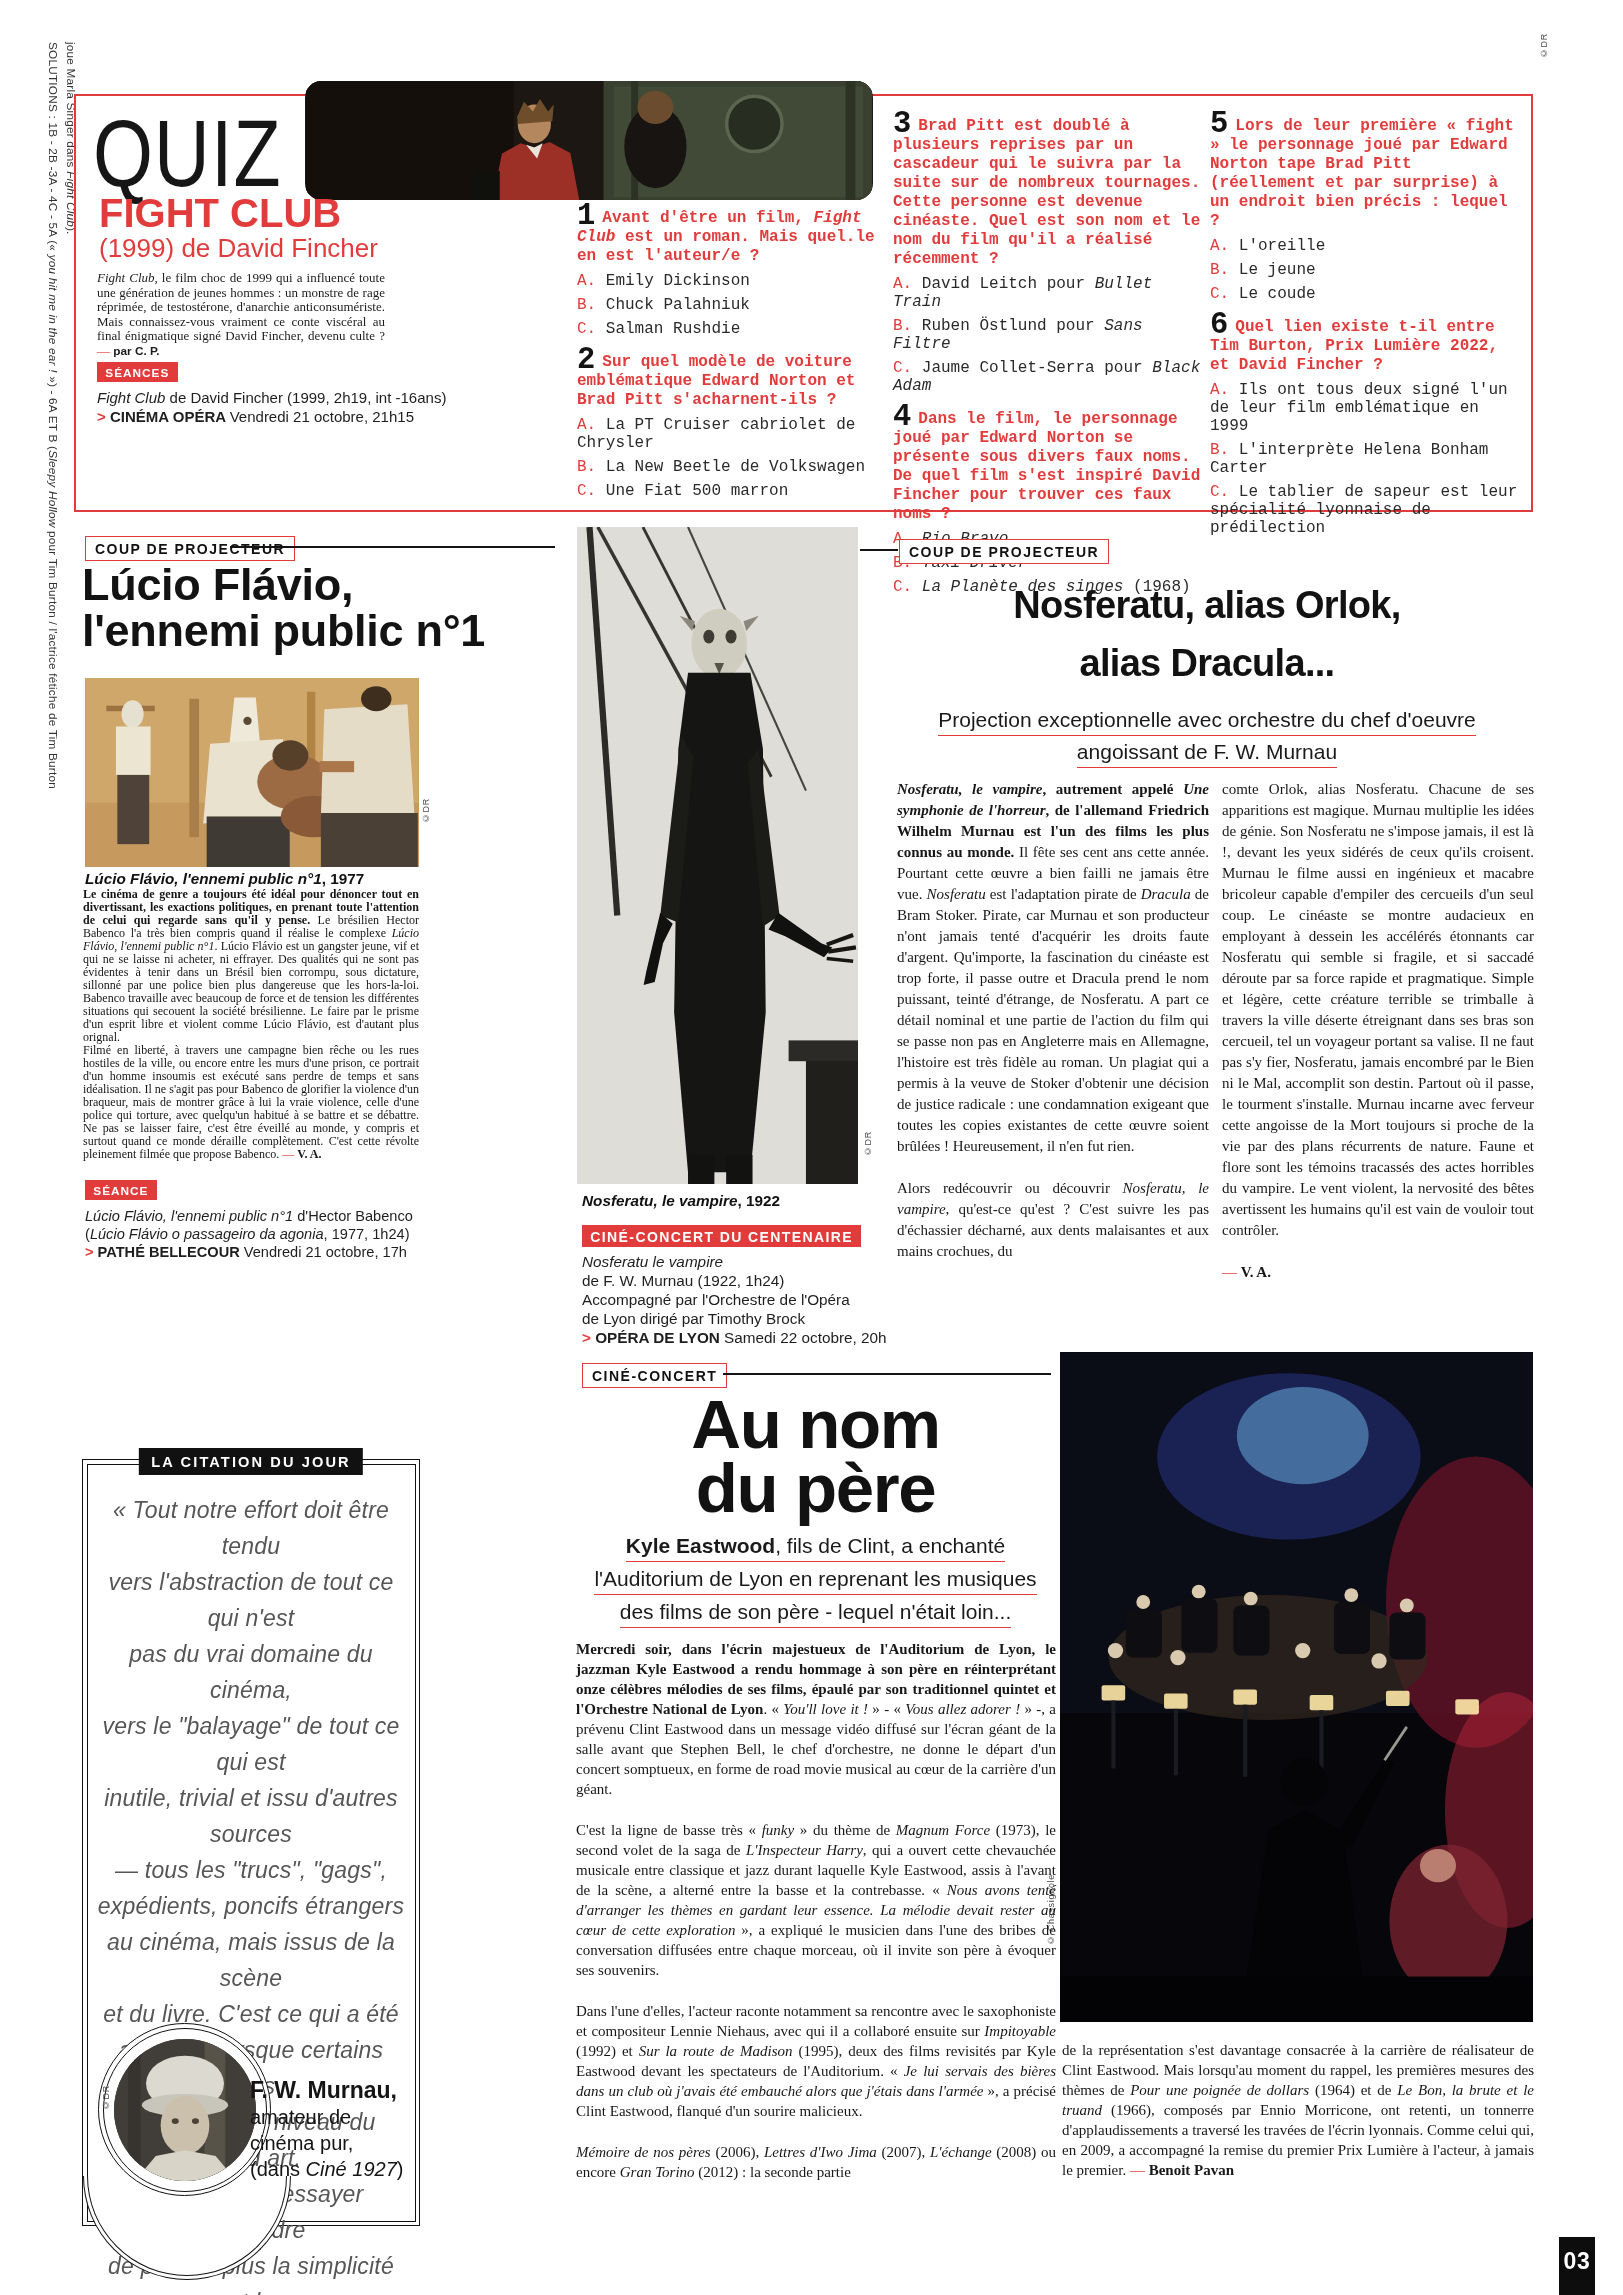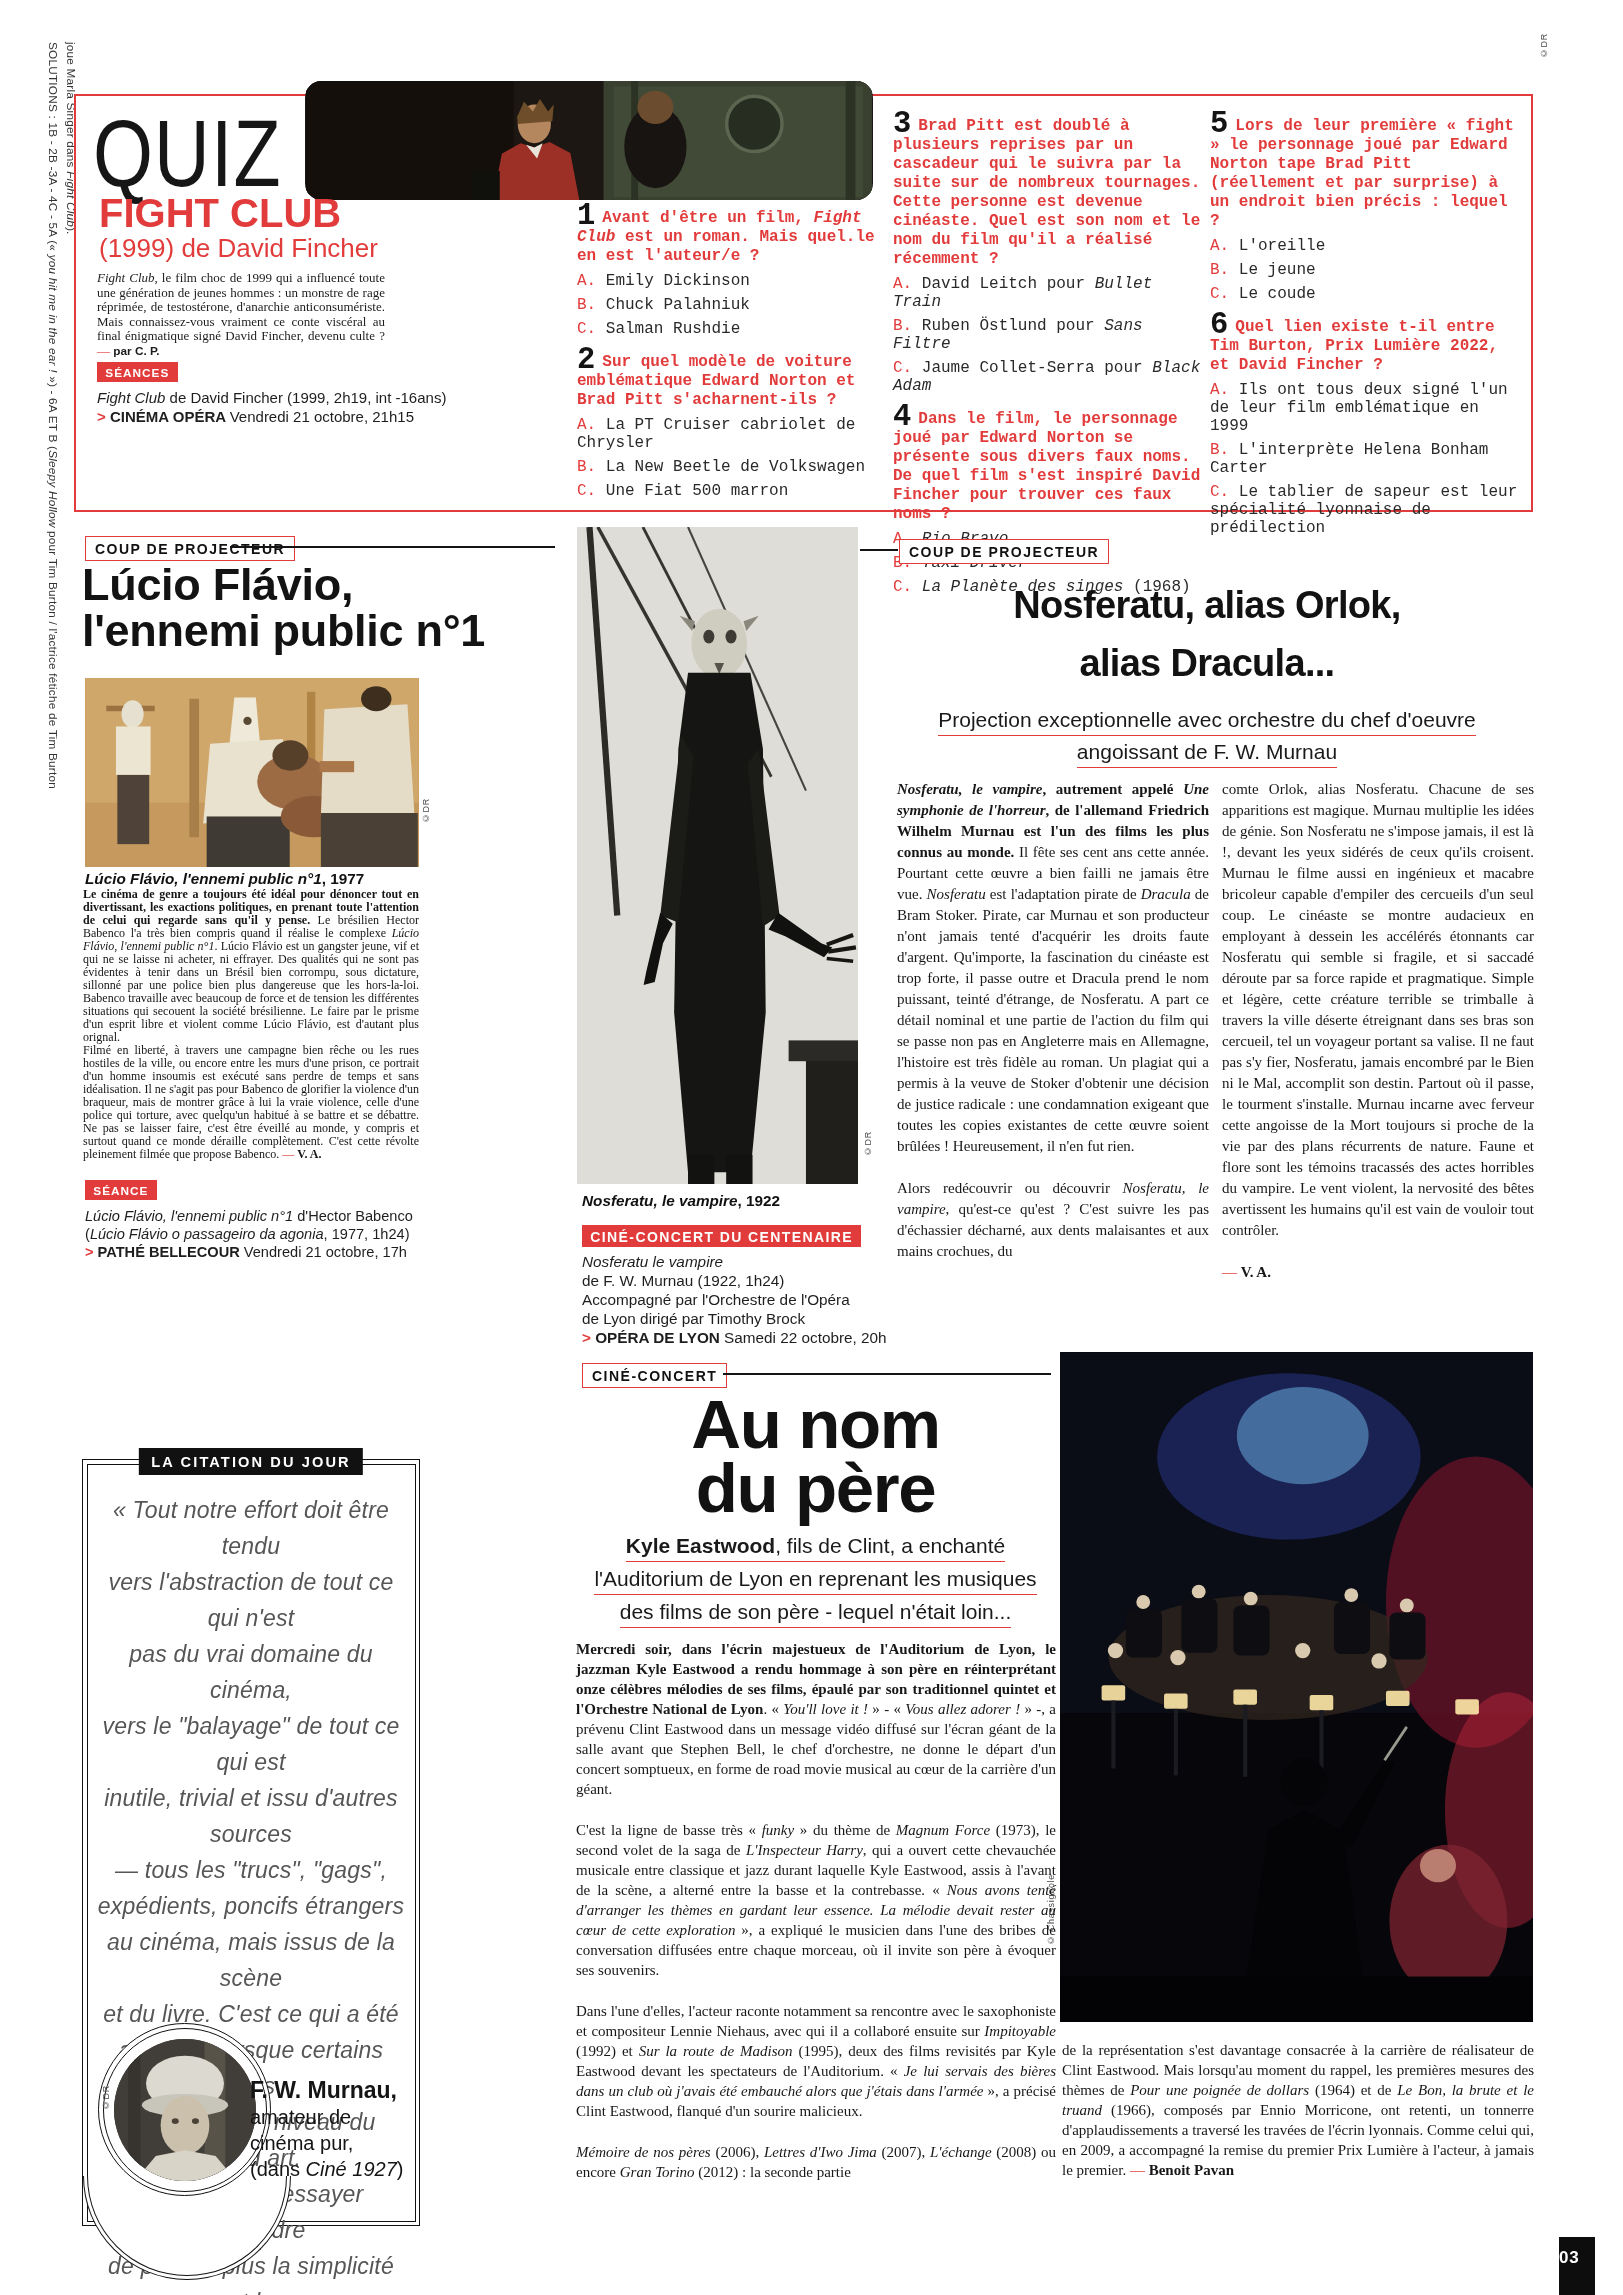--- a/index.html
+++ b/index.html
@@ -119,21 +119,21 @@
   .cc-title{left:576px; top:1393px; width:479px; position:absolute; text-align:center;
     font-size:69px; line-height:64px; font-weight:700; letter-spacing:-1.4px; color:#121212;}
   .cc-subtitle{left:576px; top:1529px; width:479px; position:absolute; text-align:center;
     font-size:21px; line-height:33px; color:#1a1a1a;}
   .cc-photo{left:1060px; top:1352px; width:473px; height:670px; position:absolute; overflow:hidden; background:#07070c;}
   .cc-credit{left:1046px; top:1874px; position:absolute;}
   .cc-col1{left:576px; top:1639px; width:480px; font-size:15px; line-height:20px;}
   .cc-col2{left:1062px; top:2040px; width:472px; font-size:15px; line-height:20px;}
 
   .pagenum{left:1559px; top:2237px; width:36px; height:58px; position:absolute; background:#0d0d0d;
-    color:#fff; font-size:17px; font-weight:700; padding-top:11px; letter-spacing:0.7px;}
+    color:#fff; font-size:23px; font-weight:700; text-align:center; padding-top:11px; letter-spacing:0.7px;}
 
   svg{display:block;}
 </style>
 </head>
 <body>
 
 <div class="page">
 
   <div class="abs solutions"><span>SOLUTIONS : 1B - 2B -3A - 4C - 5A (« </span><span class="i">you hit me in the ear !</span><span> ») - 6A ET B (</span><span class="i">Sleepy Hollow</span><span> pour Tim Burton / l'actrice fétiche de Tim Burton joue Marla Singer dans </span><span class="i">Fight Club</span><span>).</span></div>
   <div class="abs vcredit top-credit">©DR</div>

